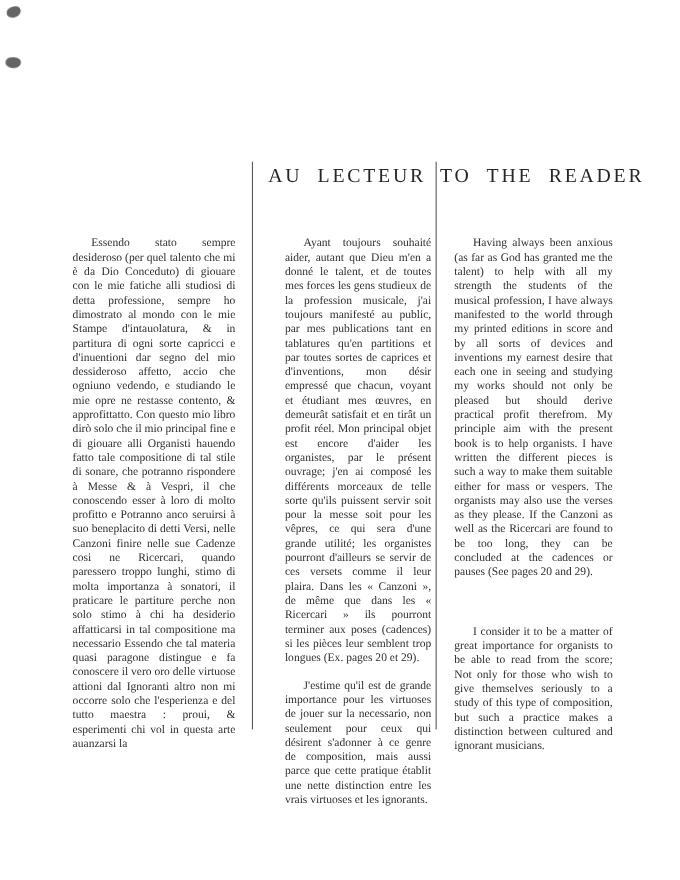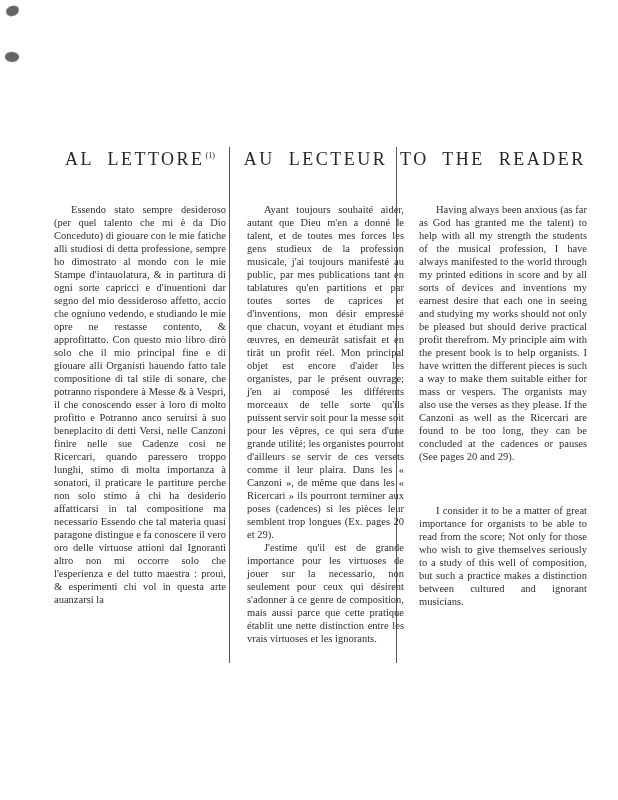--- a/index.html
+++ b/index.html
@@ -62,52 +62,51 @@
   .col {
     position: absolute;
     top: 203px;
     font-size: 10.5px;
     line-height: 13px;
     text-align: justify;
     color: #2e2e2c;
   }
   .col-italian { left: 54px;  width: 172px; }
   .col-french  { left: 247px; width: 157px; }
-  .col-english { left: 419px; width: 168px; }
+  .col-english { left: 401px; width: 168px; }
   .col p {
-    margin: 0;
+    margin: 12px;
     text-indent: 17px;
     font-family: Liberation Serif, serif;
   }
   .col-english p.second { margin-top: 41px; }
 </style>
 </head>
 <body>
 
 <div class="page">
 
   <div class="scan-mark mark1"></div>
   <div class="scan-mark mark2"></div>
 
   <div class="rule rule-left"></div>
   <div class="rule rule-right"></div>
 
-  <div class="heading heading-italian"><span>AL LETTORE</span><sup>(1)</sup></div>
 
   <div class="heading heading-english"><span>TO THE READER</span></div>
 
   <div class="heading heading-french"><span>AU LECTEUR</span></div>
 
   <div class="col col-italian">
     <p>Essendo stato sempre desideroso (per quel talento che mi è da Dio Conceduto) di giouare con le mie fatiche alli studiosi di detta professione, sempre ho dimostrato al mondo con le mie Stampe d'intauolatura, &amp; in partitura di ogni sorte capricci e d'inuentioni dar segno del mio dessideroso affetto, accio che ogniuno vedendo, e studiando le mie opre ne restasse contento, &amp; approfittatto. Con questo mio libro dirò solo che il mio principal fine e di giouare alli Organisti hauendo fatto tale compositione di tal stile di sonare, che potranno rispondere à Messe &amp; à Vespri, il che conoscendo esser à loro di molto profitto e Potranno anco seruirsi à suo beneplacito di detti Versi, nelle Canzoni finire nelle sue Cadenze cosi ne Ricercari, quando paressero troppo lunghi, stimo di molta importanza à sonatori, il praticare le partiture perche non solo stimo à chi ha desiderio affatticarsi in tal compositione ma necessario Essendo che tal materia quasi paragone distingue e fa conoscere il vero oro delle virtuose attioni dal Ignoranti altro non mi occorre solo che l'esperienza e del tutto maestra : proui, &amp; esperimenti chi vol in questa arte auanzarsi la</p>
   </div>
 
   <div class="col col-french">
     <p>Ayant toujours souhaité aider, autant que Dieu m'en a donné le talent, et de toutes mes forces les gens studieux de la profession musicale, j'ai toujours manifesté au public, par mes publications tant en tablatures qu'en partitions et par toutes sortes de caprices et d'inventions, mon désir empressé que chacun, voyant et étudiant mes œuvres, en demeurât satisfait et en tirât un profit réel. Mon principal objet est encore d'aider les organistes, par le présent ouvrage; j'en ai composé les différents morceaux de telle sorte qu'ils puissent servir soit pour la messe soit pour les vêpres, ce qui sera d'une grande utilité; les organistes pourront d'ailleurs se servir de ces versets comme il leur plaira. Dans les « Canzoni », de même que dans les « Ricercari » ils pourront terminer aux poses (cadences) si les pièces leur semblent trop longues (Ex. pages 20 et 29).</p>
     <p>J'estime qu'il est de grande importance pour les virtuoses de jouer sur la necessario, non seulement pour ceux qui désirent s'adonner à ce genre de composition, mais aussi parce que cette pratique établit une nette distinction entre les vrais virtuoses et les ignorants.</p>
   </div>
 
   <div class="col col-english">
     <p>Having always been anxious (as far as God has granted me the talent) to help with all my strength the students of the musical profession, I have always manifested to the world through my printed editions in score and by all sorts of devices and inventions my earnest desire that each one in seeing and studying my works should not only be pleased but should derive practical profit therefrom. My principle aim with the present book is to help organists. I have written the different pieces is such a way to make them suitable either for mass or vespers. The organists may also use the verses as they please. If the Canzoni as well as the Ricercari are found to be too long, they can be concluded at the cadences or pauses (See pages 20 and 29).</p>
-    <p class="second">I consider it to be a matter of great importance for organists to be able to read from the score; Not only for those who wish to give themselves seriously to a study of this well of composition, but such a practice makes a distinction between cultured and ignorant musicians.</p>
+    <p class="second">I consider it to be a matter of great importance for organists to be able to read from the score; Not only for those who wish to give themselves seriously to a study of this type of composition, but such a practice makes a distinction between cultured and ignorant musicians.</p>
   </div>
 
 </div>
 
 </body></html>

